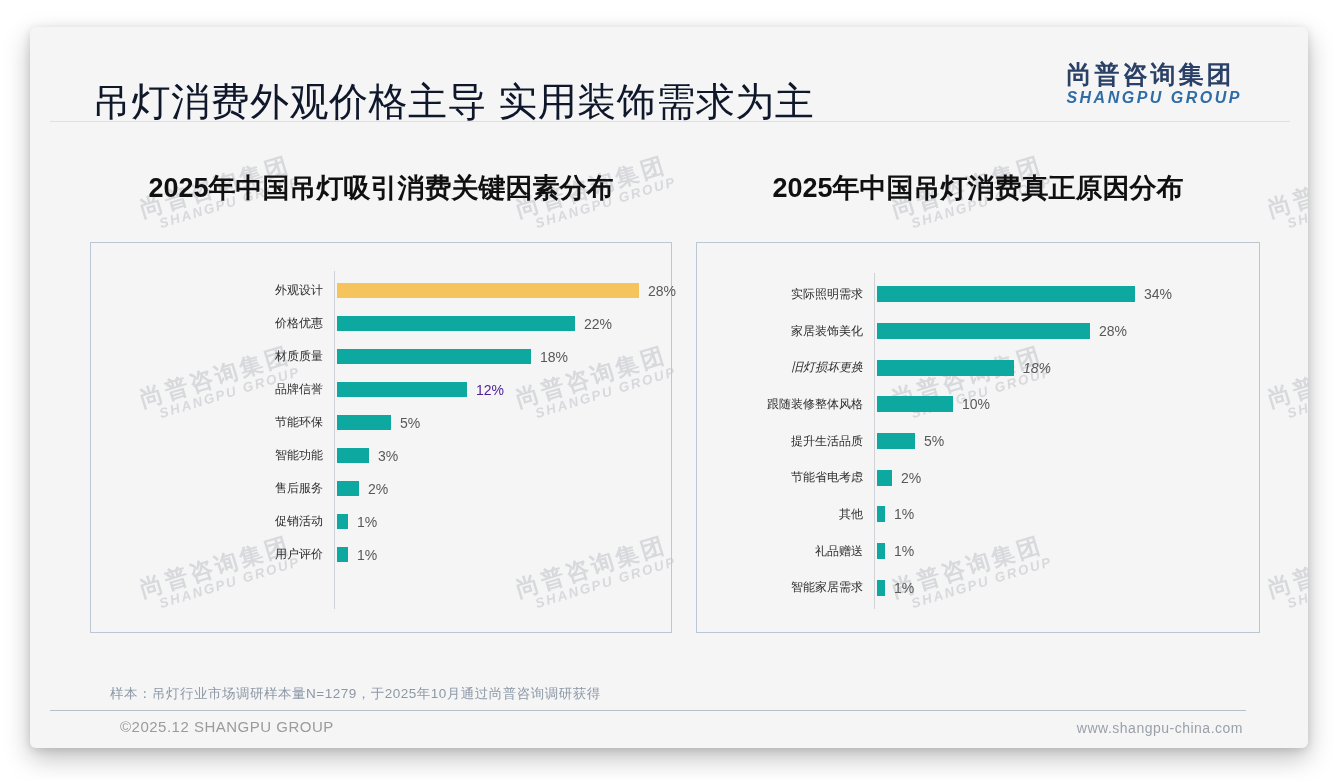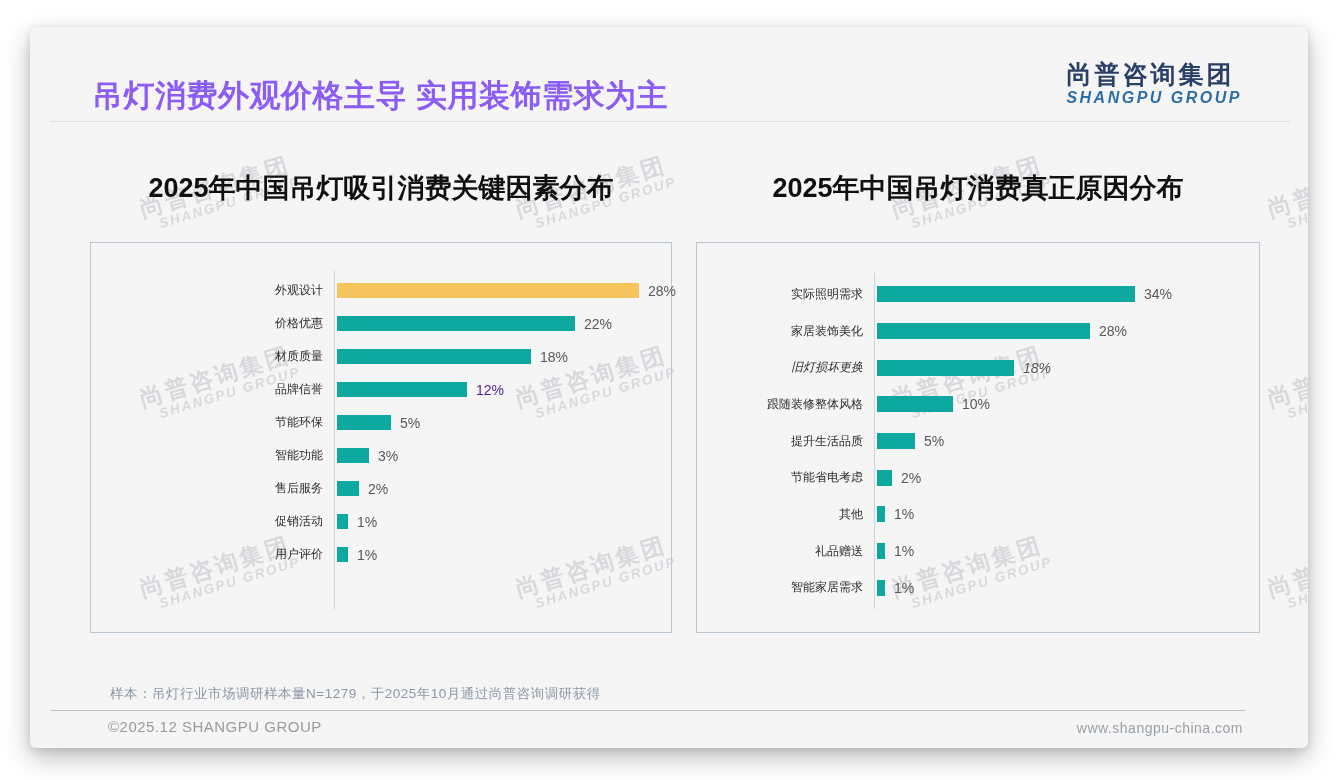--- a/index.html
+++ b/index.html
@@ -14,21 +14,21 @@
   }
   
   .wm-layer{position:absolute;inset:0;z-index:1;pointer-events:none;}
   .wm{position:absolute;transform:rotate(-17deg);transform-origin:left top;
       color:rgba(125,131,138,.24);white-space:nowrap;line-height:1.1;}
   .wm-cn{font-size:23px;font-weight:700;letter-spacing:3px;}
   .wm-en{font-size:13.5px;font-weight:700;font-style:italic;letter-spacing:2px;padding-left:14px;}
   
   .page-title{
     position:absolute;left:62px;top:48px;z-index:2;margin:0;
-    font-size:31px;font-weight:700;color:#8b5cf6;letter-spacing:.5px;white-space:nowrap;
+    font-size:39px;font-weight:400;color:#0f172a;letter-spacing:.5px;white-space:nowrap;
   }
   .logo{position:absolute;right:66px;top:33px;z-index:2;text-align:left;}
   .logo-cn{font-size:25px;font-weight:700;letter-spacing:3px;line-height:1.15;}
   .logo-en{font-size:16px;font-weight:700;font-style:italic;letter-spacing:2.5px;line-height:1.1;}
   .header-divider{position:absolute;left:20px;right:18px;top:94px;height:1px;background:#dddfe3;z-index:2;}
   
   .chart-col{position:absolute;top:145px;z-index:2;}
   .chart-col.left{left:60px;width:582px;}
   .chart-col.right{left:666px;width:564px;}
   .chart-title{margin:0;text-align:center;font-size:27px;font-weight:700;color:#101010;
@@ -40,21 +40,21 @@
   .row-label{text-align:right;box-sizing:border-box;padding-right:11px;
              font-size:12px;color:#2d2d2d;white-space:nowrap;}
   .row-track{flex:1;display:flex;align-items:center;padding-left:3px;}
   .bar{border-radius:0;}
   .bar-value{margin-left:9px;font-size:14px;white-space:nowrap;}
   .axis{position:absolute;width:1px;background:#cfd3d7;}
   
   .footnote{position:absolute;left:80px;top:658px;z-index:2;margin:0;
             font-size:13.5px;color:#8c98a6;letter-spacing:.5px;white-space:nowrap;}
   .footer-divider{position:absolute;left:20px;top:683px;width:1196px;height:1px;background:#b9bfc6;z-index:2;}
-  .footer-left{position:absolute;left:78px;top:691px;z-index:2;font-size:15px;color:#9b9b9b;
+  .footer-left{position:absolute;left:90px;top:691px;z-index:2;font-size:15px;color:#9b9b9b;
                letter-spacing:.5px;white-space:nowrap;}
   .footer-right{position:absolute;right:65px;top:693px;z-index:2;font-size:14px;color:#9aa1a8;
                 letter-spacing:.5px;white-space:nowrap;}
 </style>
 </head>
 <body>
 
 <div class="card">
 
   <div class="wm-layer">

